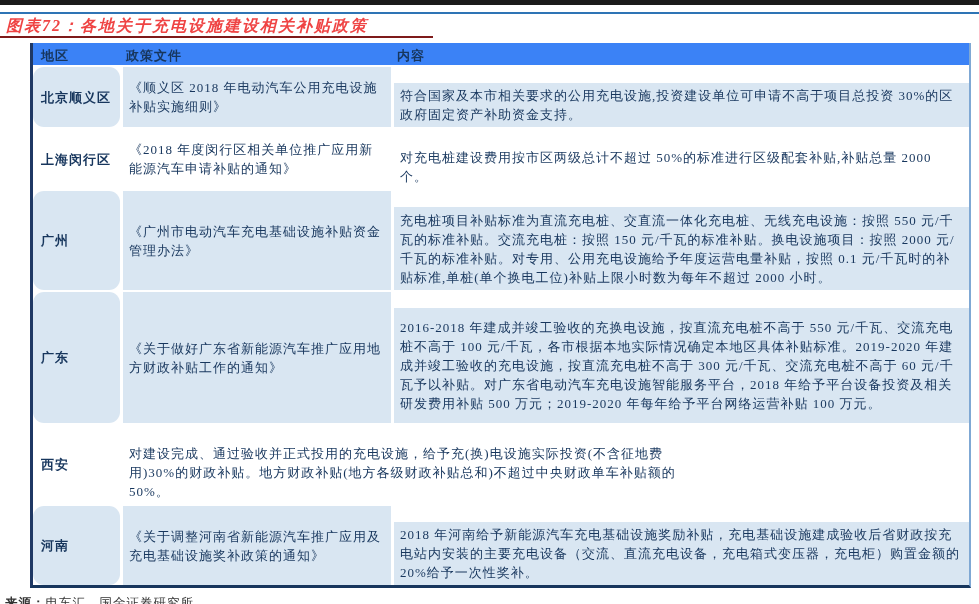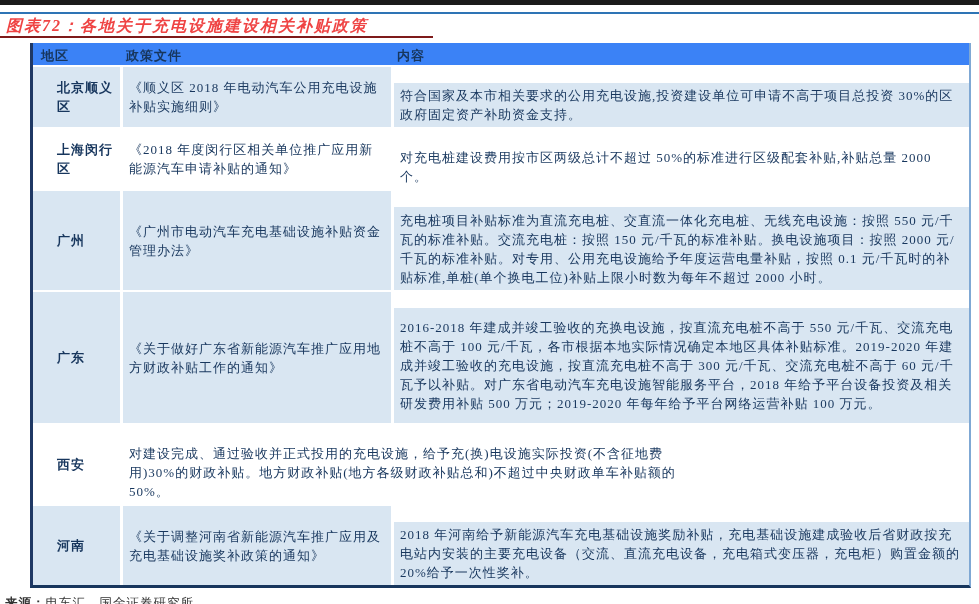--- a/index.html
+++ b/index.html
@@ -25,21 +25,21 @@
   }
   .hdr-cell{font-size:13px;font-weight:bold;color:#17365D;letter-spacing:1px;}
   .hdr-region{width:79px;padding-left:8px;}
   .hdr-policy{width:265px;padding-left:6px;}
   .hdr-content{width:572px;padding-left:6px;}
   .row{display:flex;margin-top:2px;align-items:stretch;}
   .cell{
     display:flex;align-items:center;font-size:13px;line-height:19px;
     color:#17365D;letter-spacing:1px;box-sizing:border-box;
   }
-  .region{width:87px;padding-left:24px;font-weight:bold;}
+  .region{width:87px;padding-left:8px;font-weight:bold;border-radius:11px;}
   .policy{width:268px;padding:2px 6px;margin-left:3px;}
   .content{width:575px;padding:3px 6px;margin-left:3px;margin-top:16px;}
   .light .cell{background:#D9E6F2;}
   .plain .cell{background:#ffffff;}
   .r1{min-height:46px;} .r2{min-height:39px;} .r3{min-height:99px;}
   .r4{min-height:56px;} .r5{min-height:131px;} .r6{min-height:59px;}
   .r7{min-height:59px;}
   .source-line{
     margin:7px 0 0 5px;font-size:12.5px;color:#333333;letter-spacing:1px;
   }

